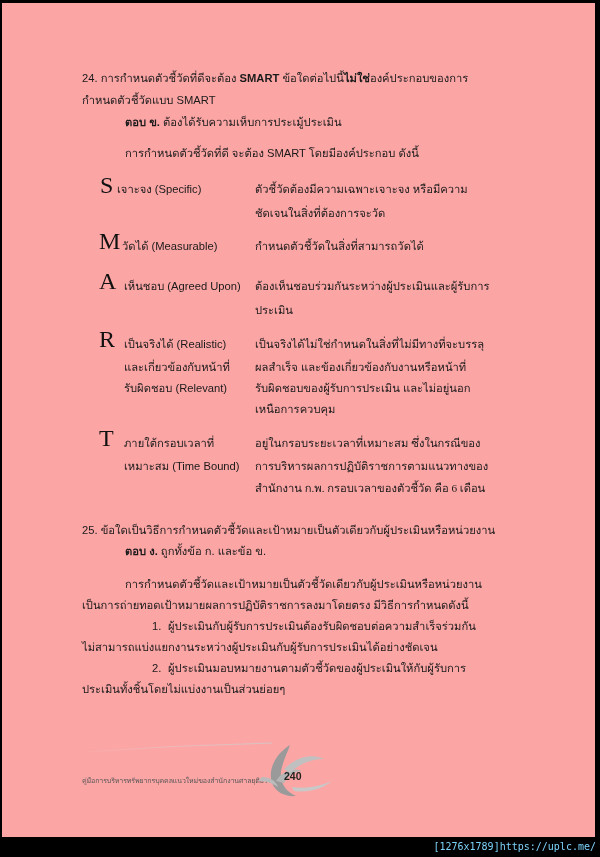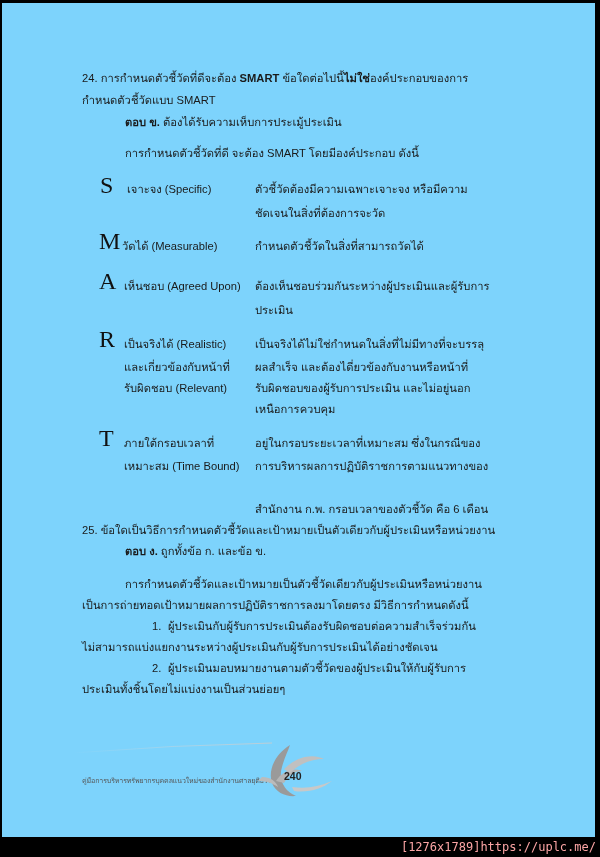--- a/index.html
+++ b/index.html
@@ -2,56 +2,56 @@
 <html><head>
   <meta charset="utf-8">
   <style>
     html, body { margin: 0; padding: 0; }
     body {
       width: 600px; height: 857px; background: #000; position: relative; overflow: hidden;
       font-family: "Liberation Sans", "DejaVu Sans", sans-serif; color: #1a1a1a;
     }
     .page {
       position: absolute; left: 2px; top: 3px; width: 593px; height: 834px;
-      background: #7dd3fc;
+      background: #fca5a5;
     }
     .abs { position: absolute; white-space: nowrap; }
     .t { font-size: 11.2px; line-height: 14px; }
     .bold { font-weight: bold; }
     .answer-key { font-weight: bold; }
     .letter {
       font-family: "Liberation Serif", "DejaVu Serif", serif; font-size: 24px; line-height: 24px; color: #111;
     }
     .footer-text { font-size: 7px; color: #555; letter-spacing: -0.1px; }
     .pagenum { font-size: 10.5px; font-weight: bold; color: #222; text-align: center; }
     .bottom-bar {
       position: absolute; left: 0; top: 837px; width: 600px; height: 20px; background: #000;
     }
     .watermark {
-      position: absolute; right: 4px; top: 838px; color: #fca5a5;
-      font-family: "DejaVu Sans Mono", monospace; font-size: 12px; line-height: 18px;
+      position: absolute; right: 4px; top: 838px; color: #7dd3fc;
+      font-family: "DejaVu Sans Mono", monospace; font-size: 10px; line-height: 18px;
     }
   </style>
 </head>
 <body>
 
 <div class="page">
 
   <div class="abs t" style="left:80px; top:68px;">
     <span>24. การกำหนดตัวชี้วัดที่ดีจะต้อง </span><span class="bold">SMART</span><span> ข้อใดต่อไปนี้</span><span class="bold">ไม่ใช่</span><span>องค์ประกอบของการ</span>
   </div>
   <div class="abs t" style="left:80px; top:90px;">กำหนดตัวชี้วัดแบบ SMART</div>
   <div class="abs t" style="left:123px; top:112px;">
     <span class="answer-key">ตอบ ข.</span><span> ต้องได้รับความเห็บการประเมู้ประเมิน</span>
   </div>
   <div class="abs t" style="left:123px; top:143px;">การกำหนดตัวชี้วัดที่ดี จะต้อง SMART โดยมีองค์ประกอบ ดังนี้</div>
 
   <div id="smart-S">
     <div class="abs letter" style="left:98px; top:170px;">S</div>
-    <div class="abs t" style="left:125px; top:179px;">เจาะจง (Specific)</div>
+    <div class="abs t" style="left:115px; top:179px;">เจาะจง (Specific)</div>
     <div class="abs t" style="left:253px; top:179px;">ตัวชี้วัดต้องมีความเฉพาะเจาะจง หรือมีความ</div>
     <div class="abs t" style="left:253px; top:203px;">ชัดเจนในสิ่งที่ต้องการจะวัด</div>
   </div>
 
   <div>
     <div class="abs letter" style="left:97px; top:226px;">M</div>
     <div class="abs t" style="left:120px; top:236px;">วัดได้ (Measurable)</div>
     <div class="abs t" style="left:253px; top:236px;">กำหนดตัวชี้วัดในสิ่งที่สามารถวัดได้</div>
   </div>
 
@@ -61,32 +61,32 @@
     <div class="abs t" style="left:253px; top:276px;">ต้องเห็นชอบร่วมกันระหว่างผู้ประเมินและผู้รับการ</div>
     <div class="abs t" style="left:253px; top:300px;">ประเมิน</div>
   </div>
 
   <div>
     <div class="abs letter" style="left:97px; top:324px;">R</div>
     <div class="abs t" style="left:122px; top:334px;">เป็นจริงได้ (Realistic)</div>
     <div class="abs t" style="left:122px; top:357px;">และเกี่ยวข้องกับหน้าที่</div>
     <div class="abs t" style="left:122px; top:378px;">รับผิดชอบ (Relevant)</div>
     <div class="abs t" style="left:253px; top:334px;">เป็นจริงได้ไม่ใช่กำหนดในสิ่งที่ไม่มีทางที่จะบรรลุ</div>
-    <div class="abs t" style="left:253px; top:357px;">ผลสำเร็จ และต้องไดี่ยวข้องกับงานหรือหน้าที่</div>
+    <div class="abs t" style="left:253px; top:357px;">ผลสำเร็จ และข้องเกี่ยวข้องกับงานหรือหน้าที่</div>
     <div class="abs t" style="left:253px; top:378px;">รับผิดชอบของผู้รับการประเมิน และไม่อยู่นอก</div>
     <div class="abs t" style="left:253px; top:399px;">เหนือการควบคุม</div>
   </div>
 
   <div>
     <div class="abs letter" style="left:97px; top:423px;">T</div>
     <div class="abs t" style="left:122px; top:433px;">ภายใต้กรอบเวลาที่</div>
     <div class="abs t" style="left:122px; top:456px;">เหมาะสม (Time Bound)</div>
     <div class="abs t" style="left:253px; top:433px;">อยู่ในกรอบระยะเวลาที่เหมาะสม ซึ่งในกรณีของ</div>
     <div class="abs t" style="left:253px; top:456px;">การบริหารผลการปฏิบัติราชการตามแนวทางของ</div>
-    <div class="abs t" style="left:253px; top:499px;">สำนักงาน ก.พ. กรอบเวลาของตัวชี้วัด คือ 6 เดือน</div>
+    <div class="abs t" style="left:253px; top:478px;font-family:Liberation Serif, serif;">สำนักงาน ก.พ. กรอบเวลาของตัวชี้วัด คือ 6 เดือน</div>
   </div>
 
   <div class="abs t" style="left:80px; top:520px;">25. ข้อใดเป็นวิธีการกำหนดตัวชี้วัดและเป้าหมายเป็นตัวเดียวกับผู้ประเมินหรือหน่วยงาน</div>
   <div class="abs t" style="left:123px; top:541px;text-align:right;">
     <span class="answer-key">ตอบ ง.</span><span> ถูกทั้งข้อ ก. และข้อ ข.</span>
   </div>
   <div class="abs t" style="left:80px; top:595px;">เป็นการถ่ายทอดเป้าหมายผลการปฏิบัติราชการลงมาโดยตรง มีวิธีการกำหนดดังนี้</div>
   <div class="abs t" style="left:123px; top:574px;">การกำหนดตัวชี้วัดและเป้าหมายเป็นตัวชี้วัดเดียวกับผู้ประเมินหรือหน่วยงาน</div>
 
   <div>

